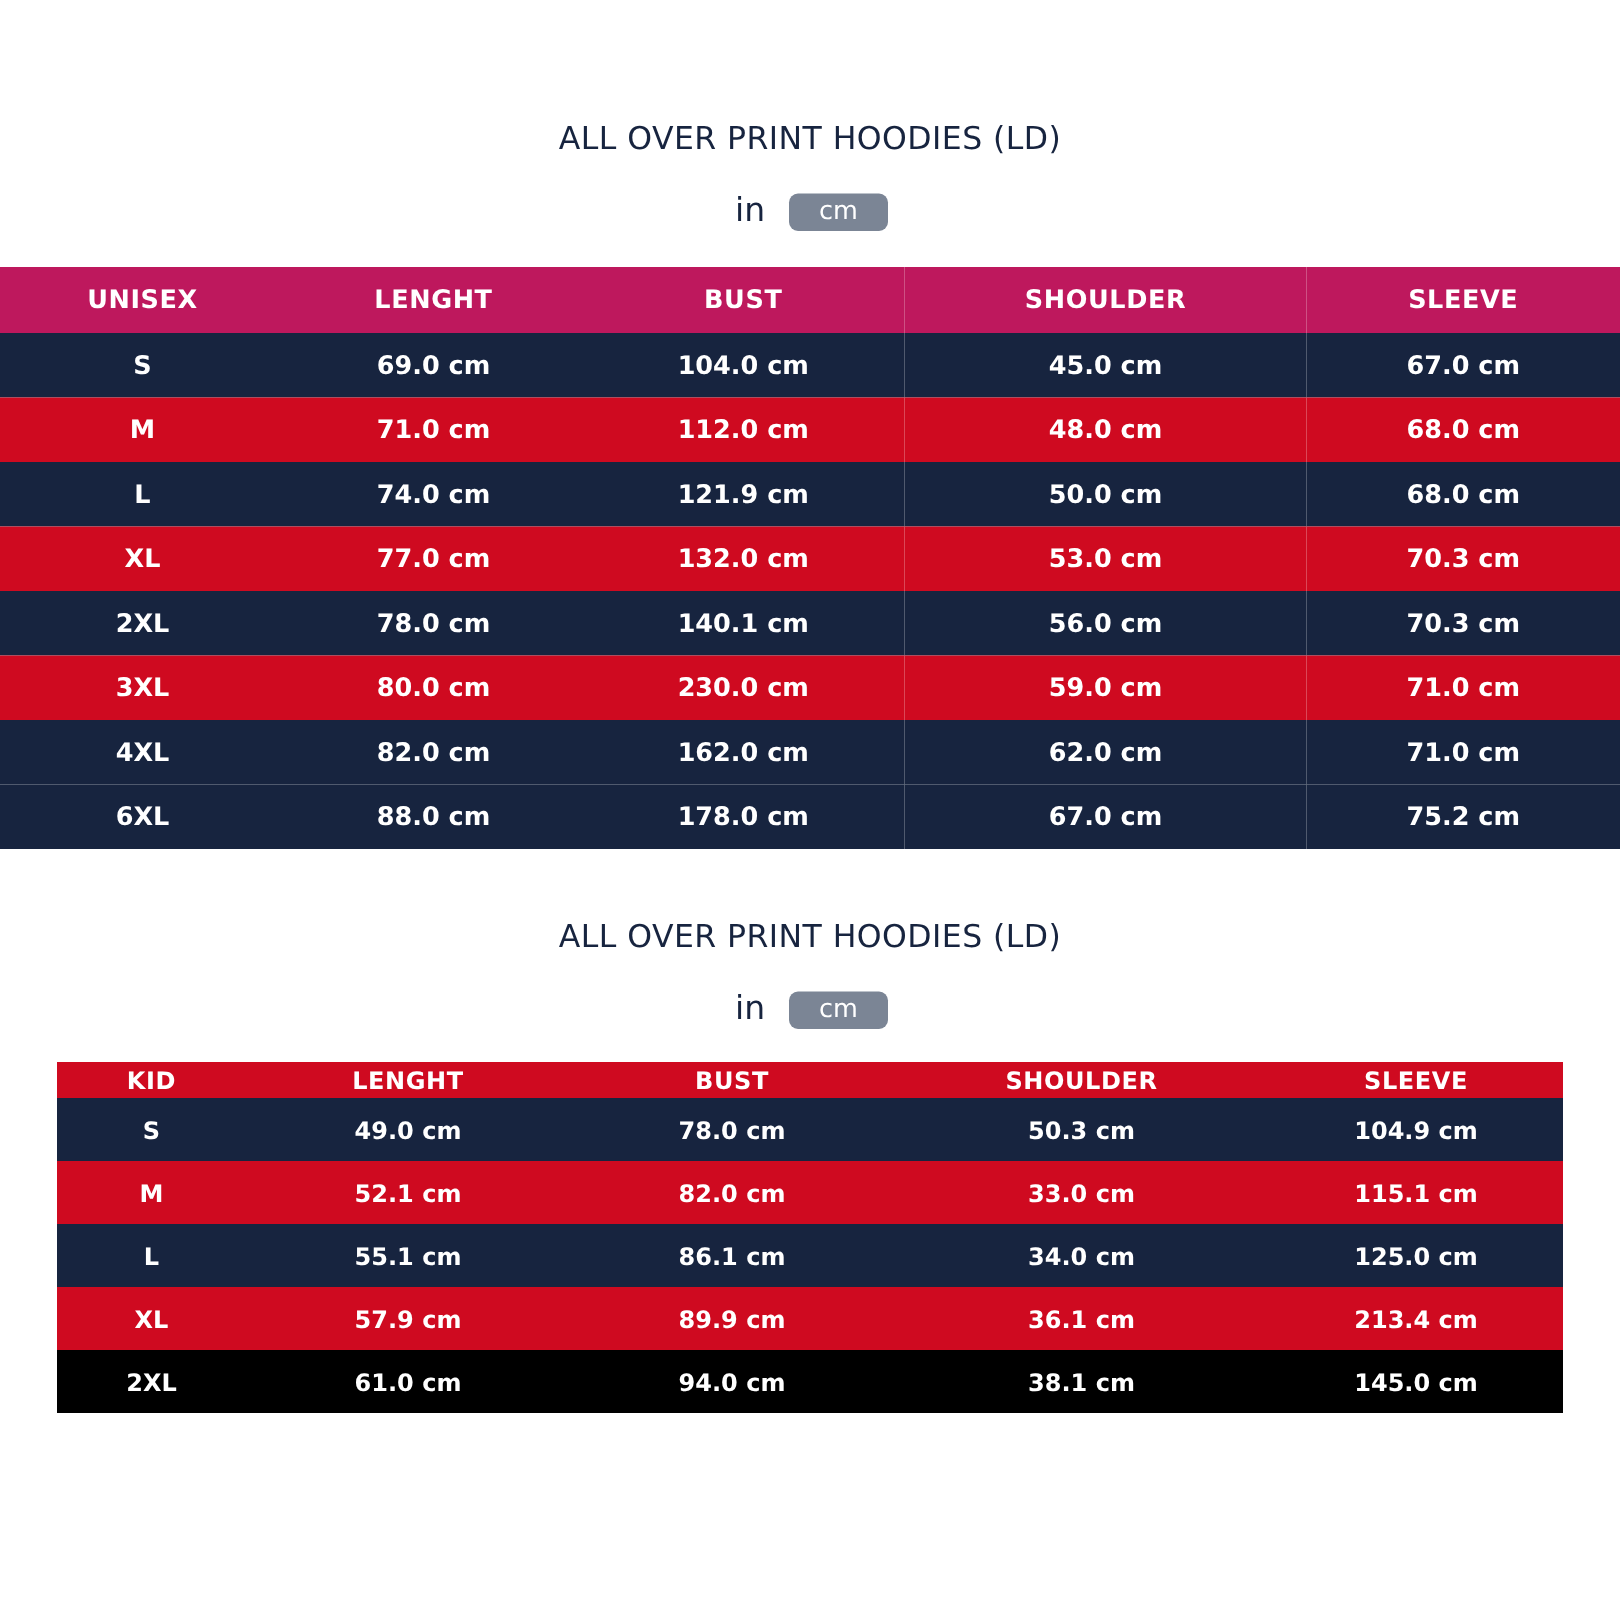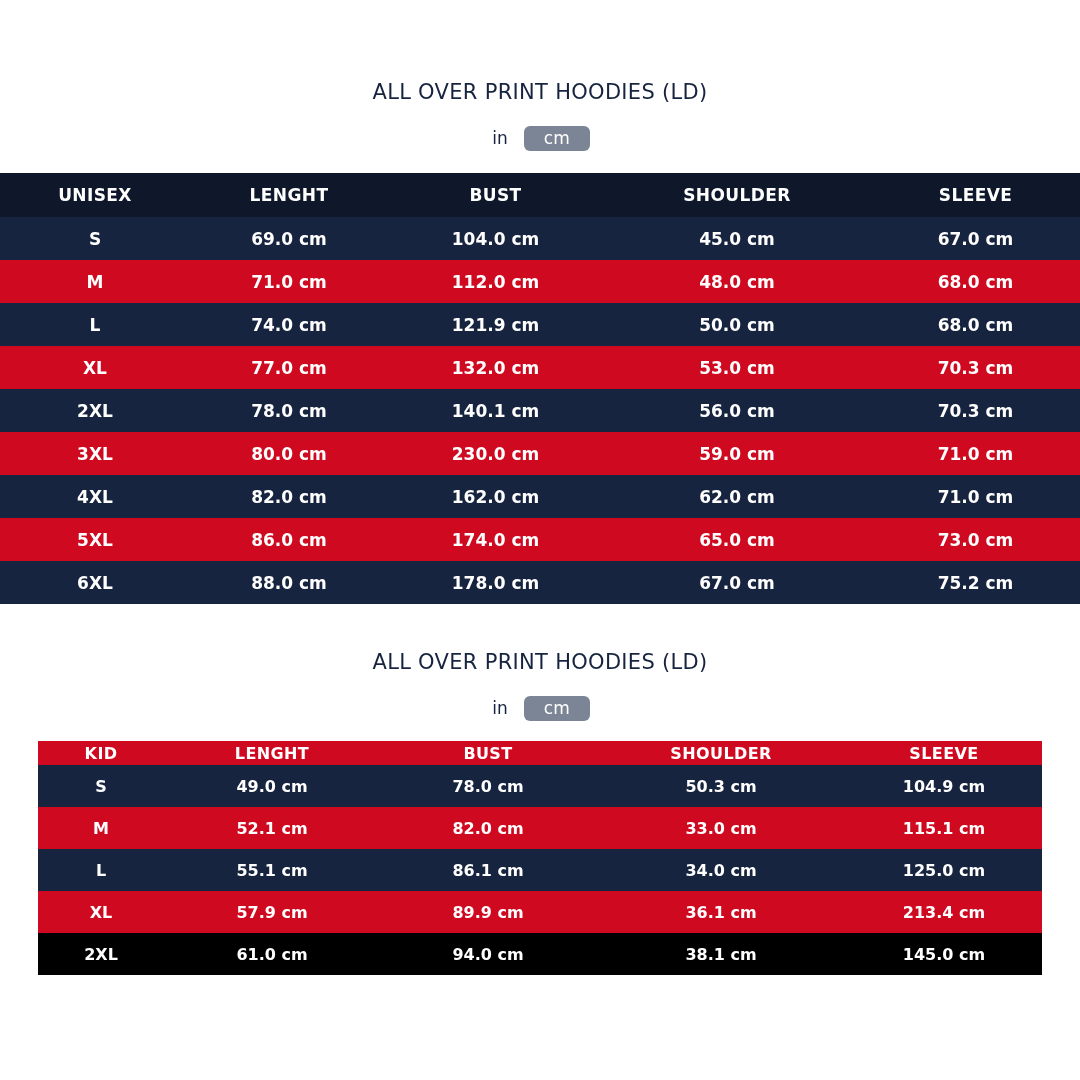--- a/index.html
+++ b/index.html
@@ -34,21 +34,21 @@
     font-family: "DejaVu Sans", "Liberation Sans", sans-serif;
   }
 
   .unit-toggle {
     display: flex;
     align-items: center;
     justify-content: center;
     gap: 14px;
   }
   .unit-opt {
-    font-size: 17px;
+    font-size: 22px;
     color: #17243f;
     padding: 4px 2px;
     line-height: 1;
   }
   .unit-opt.active {
     background: #7b8595;
     color: #ffffff;
     border-radius: 6px;
     padding: 4px 20px;
     font-size: 17px;
@@ -63,21 +63,21 @@
     padding: 0;
     margin: 0;
     text-align: center;
     font-weight: bold;
     font-family: "DejaVu Sans", "Liberation Sans", sans-serif;
   }
 
   
   .tbl-unisex { width: 1080px; }
   .tbl-unisex th {
-    background: #0f172a;
+    background: #be185d;
     color: #ffffff;
     height: 44px;
     font-size: 17px;
     letter-spacing: 0.4px;
   }
   .tbl-unisex td {
     height: 43px;
     font-size: 17px;
     color: #ffffff;
   }
@@ -189,27 +189,20 @@
           <td class="c3">59.0 cm</td>
           <td class="c4">71.0 cm</td>
         </tr>
         <tr class="row-navy">
           <td class="c0">4XL</td>
           <td class="c1">82.0 cm</td>
           <td class="c2">162.0 cm</td>
           <td class="c3">62.0 cm</td>
           <td class="c4">71.0 cm</td>
         </tr>
-        <tr class="row-red">
-          <td class="c0">5XL</td>
-          <td class="c1">86.0 cm</td>
-          <td class="c2">174.0 cm</td>
-          <td class="c3">65.0 cm</td>
-          <td class="c4">73.0 cm</td>
-        </tr>
         <tr class="row-navy">
           <td class="c0">6XL</td>
           <td class="c1">88.0 cm</td>
           <td class="c2">178.0 cm</td>
           <td class="c3">67.0 cm</td>
           <td class="c4">75.2 cm</td>
         </tr>
       </tbody>
     </table>
   </div>

